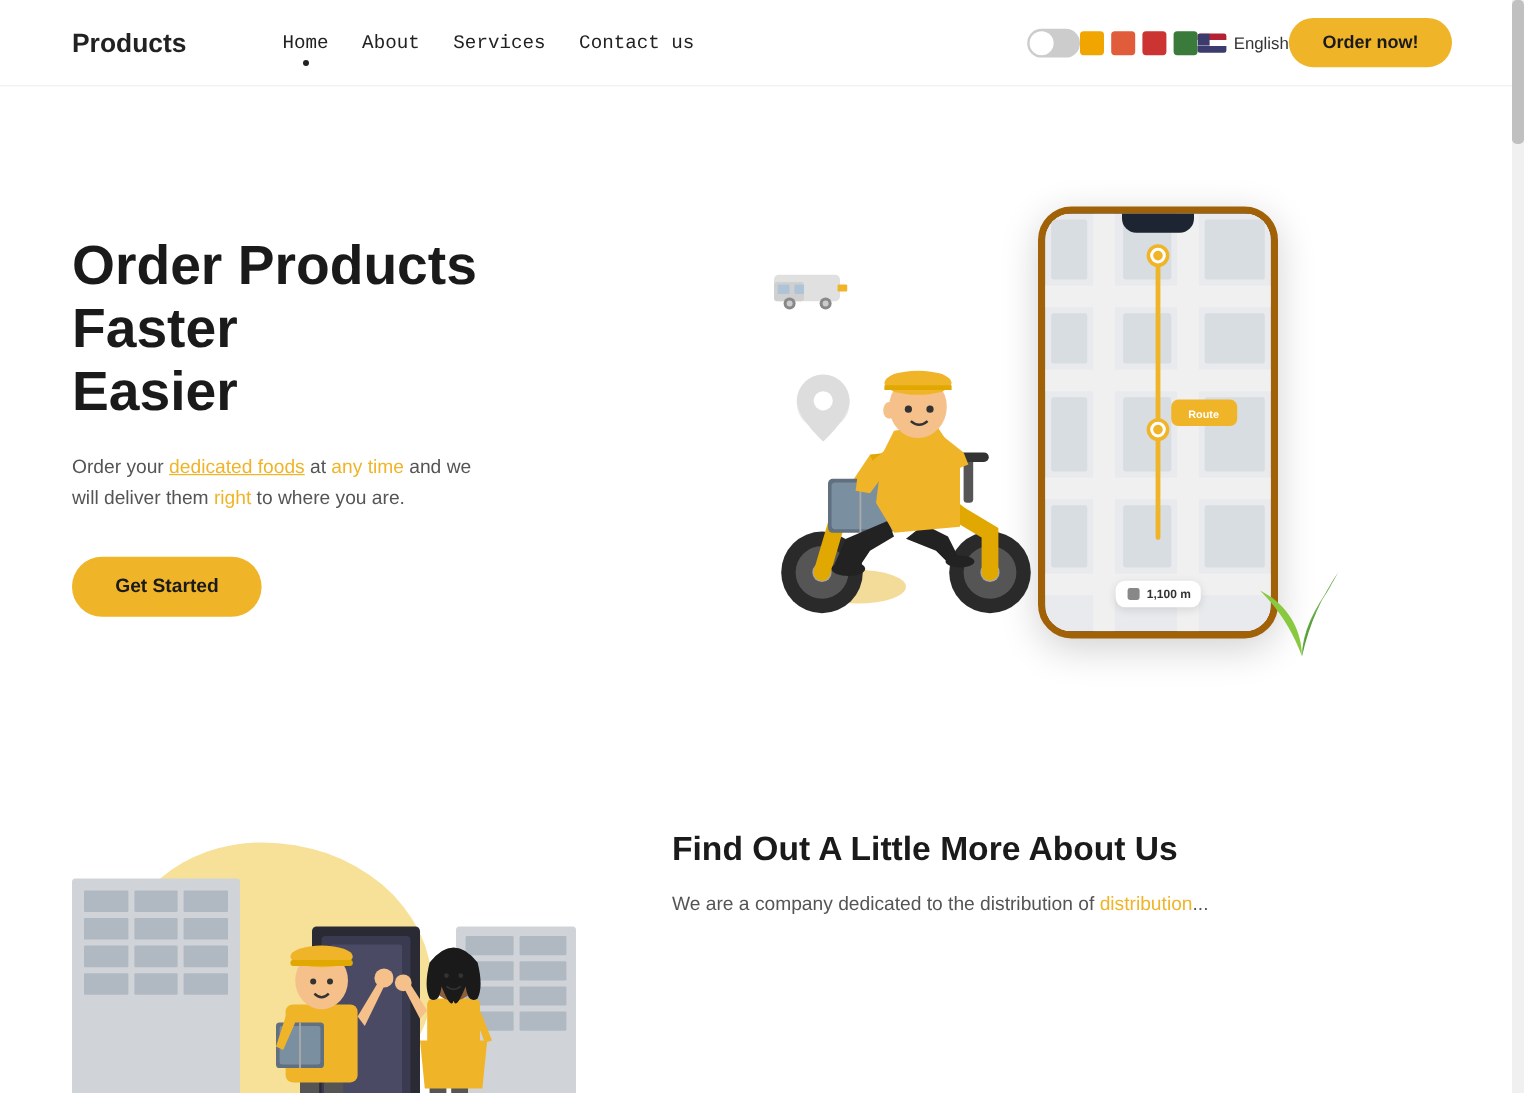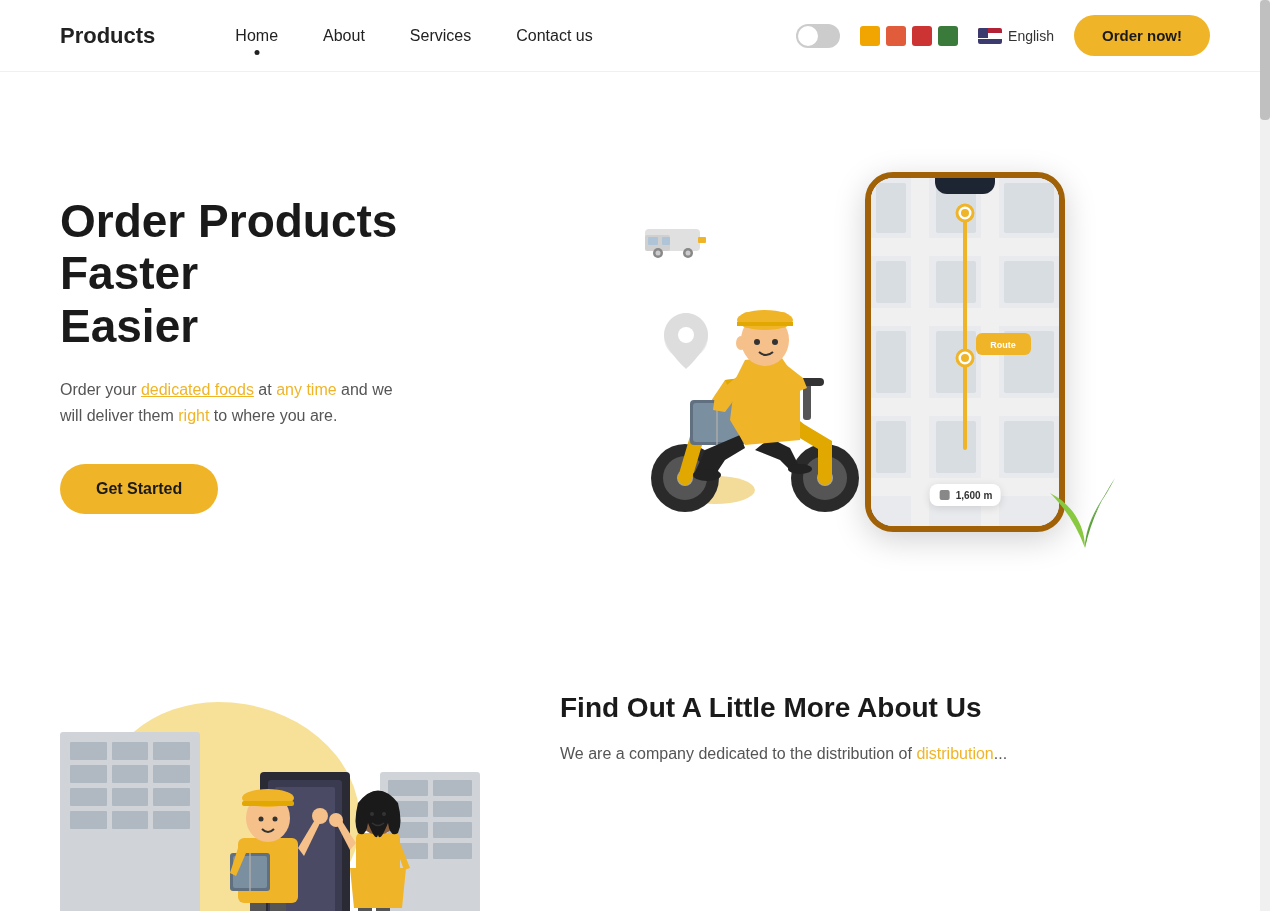--- a/index.html
+++ b/index.html
@@ -18,22 +18,23 @@
     .nav-logo {
       font-size: 22px;
       font-weight: 700;
       color: #222;
       margin-right: 80px;
       white-space: nowrap;
     }
     .nav-links {
       display: flex;
       align-items: flex-end;
-      gap: 45px;
+      gap: 28px;
       flex: 1;
+      font-family: Liberation Mono, monospace;
     }
     .nav-link {
       font-size: 16px;
       color: #222;
       cursor: pointer;
       text-decoration: none;
       position: relative;
     }
     .nav-link.active::after {
       content: '';
@@ -43,21 +44,20 @@
       background: #222;
       border-radius: 50%;
       position: absolute;
       bottom: -10px;
       left: 50%;
       transform: translateX(-50%);
     }
     .nav-right {
       display: flex;
       align-items: center;
-      gap: 20px;
       margin-left: auto;
     }
     .toggle-switch {
       width: 44px;
       height: 24px;
       background: #ccc;
       border-radius: 12px;
       position: relative;
       cursor: pointer;
     }
@@ -450,21 +450,21 @@
               <circle cx="94" cy="180" r="4" fill="#f0b429"></circle>
 
               <rect x="105" y="155" width="55" height="22" rx="6" fill="#f0b429"></rect>
               <text x="132" y="170" text-anchor="middle" font-size="9" fill="#fff" font-weight="bold">Route</text>
             </svg>
 
             <div class="distance-badge">
               <svg width="14" height="14" viewBox="0 0 14 14">
                   <rect x="2" y="2" width="10" height="10" rx="2" fill="#888"></rect>
                 </svg>
-              <span>1,600 m</span>
+              <span>1,100 m</span>
             </div>
           </div>
         </div>
       </div>
 
       <div style="position:absolute;right:-30px;bottom:0;z-index:3;">
         <svg width="80" height="100" viewBox="0 0 80 100">
           <path d="M50 100 C50 80 60 60 75 40 C65 55 55 70 50 100Z" fill="#6ab04c"></path>
           <path d="M50 100 C50 75 35 55 15 45 C30 60 42 78 50 100Z" fill="#88c940"></path>
           <path d="M50 100 C52 70 70 50 80 30 C68 48 56 72 50 100Z" fill="#5a9e3a"></path>

